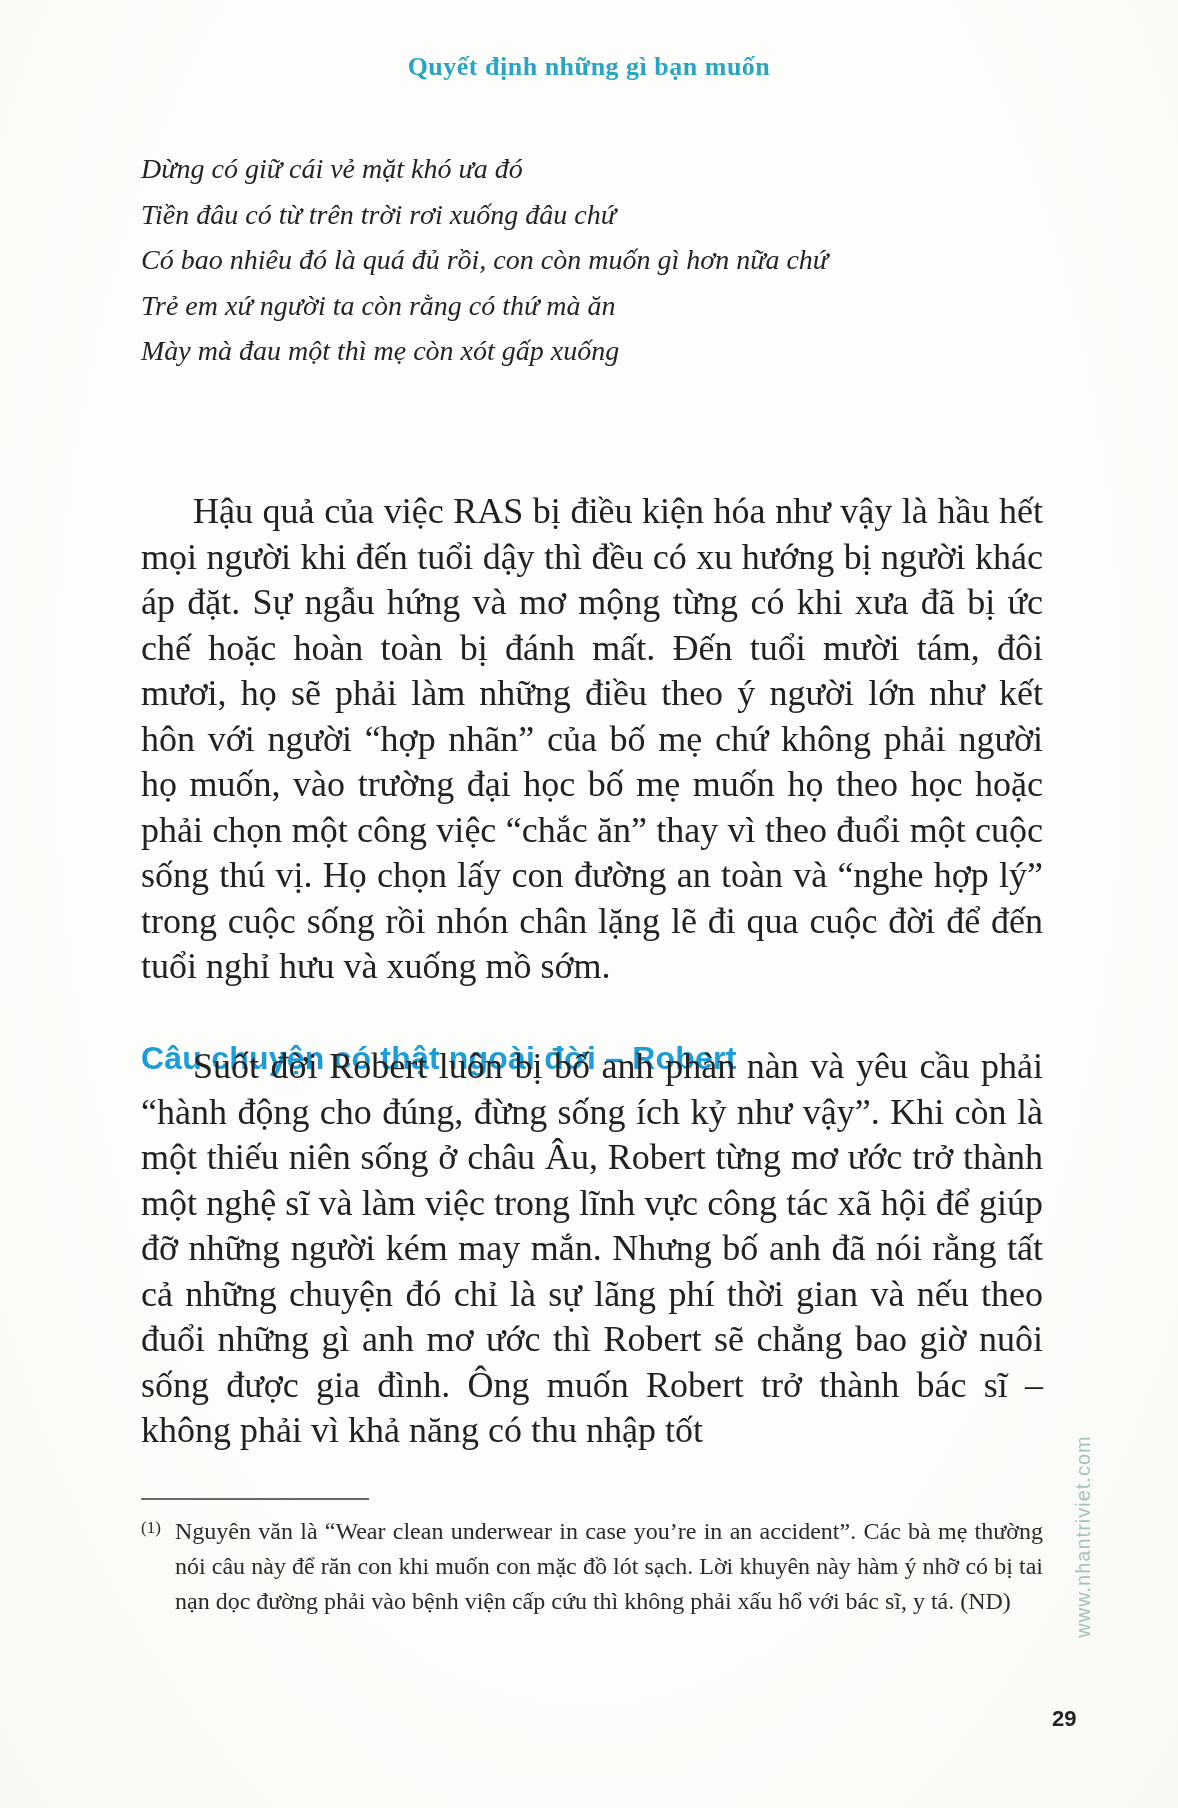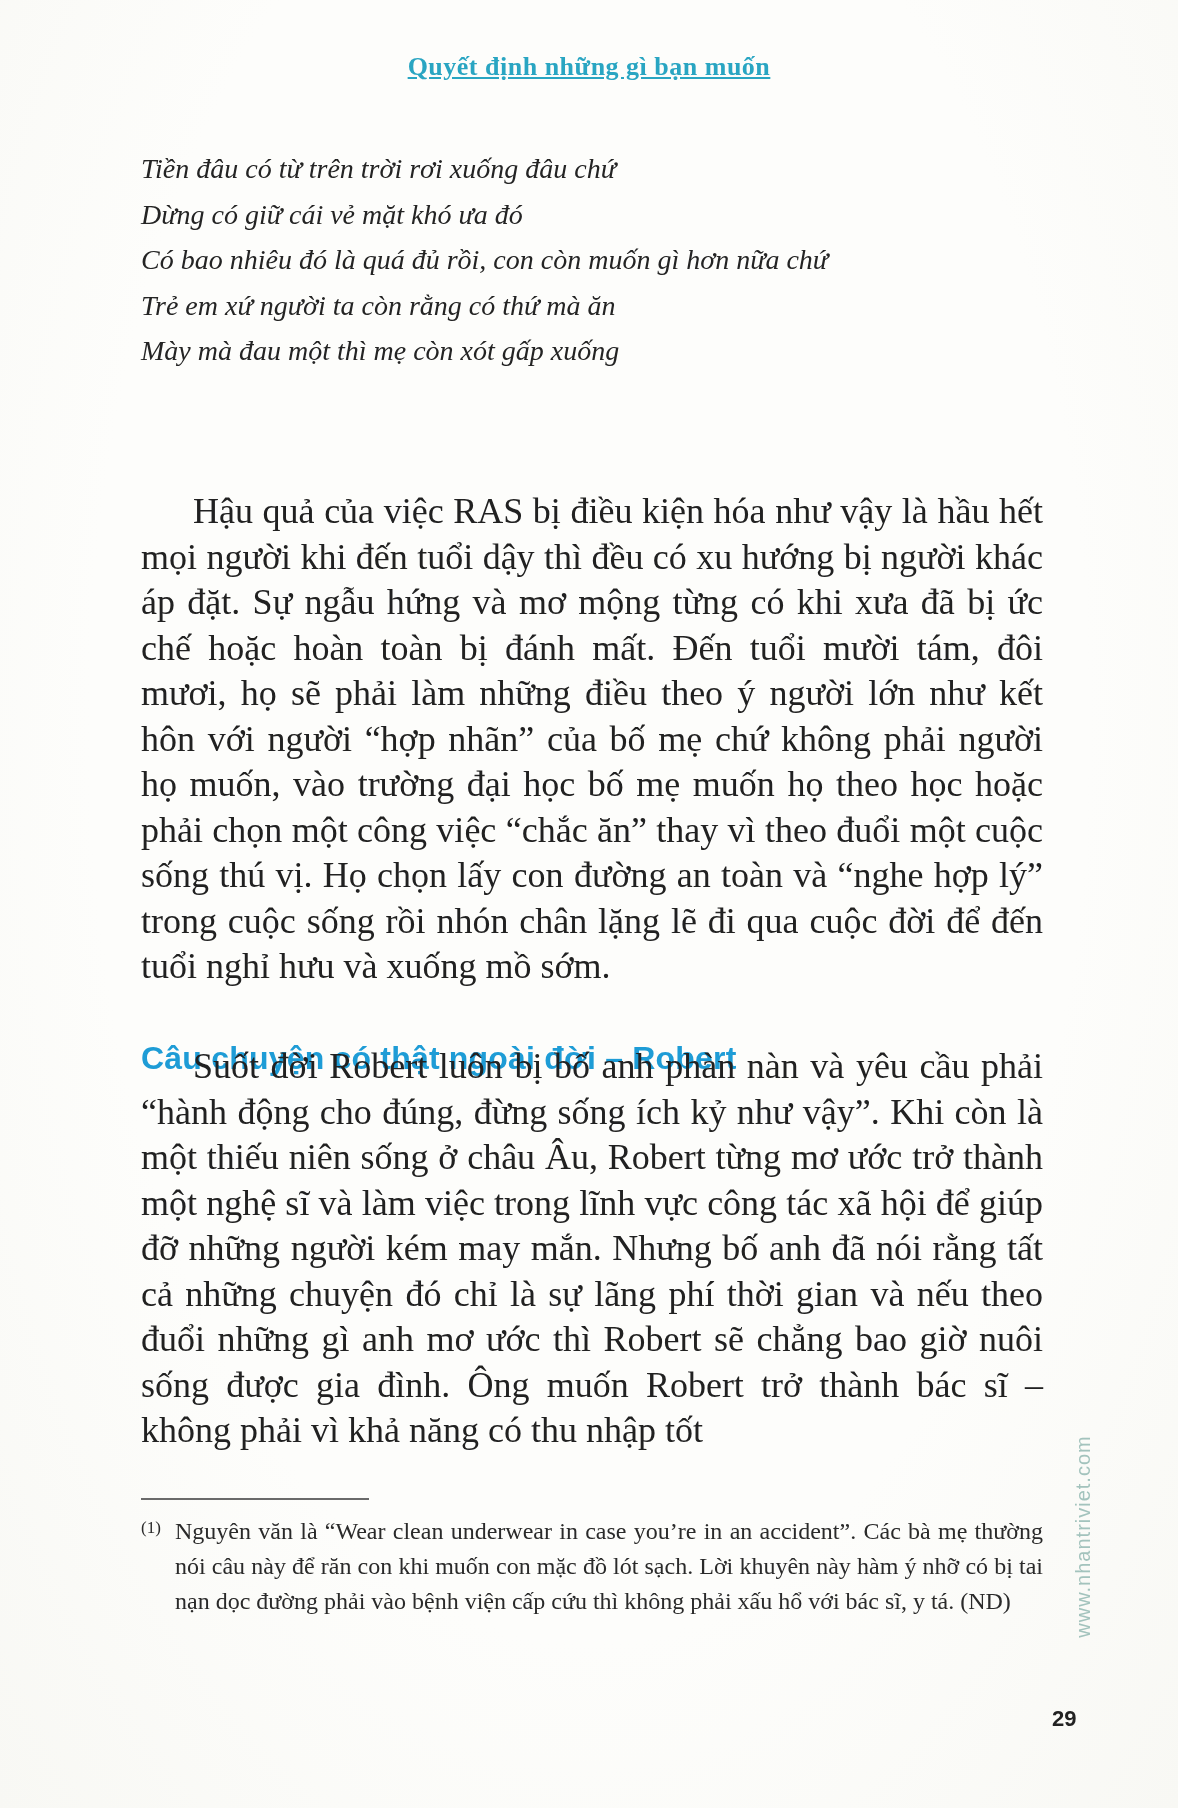--- a/index.html
+++ b/index.html
@@ -18,21 +18,20 @@
 
   .running-header {
     position: absolute;
     top: 52px; left: 0; right: 0;
     text-align: center;
     font-family: "Liberation Serif", serif;
     font-weight: bold;
     font-size: 26px;
     color: #29a5c2;
     letter-spacing: 0.5px;
-    text-decoration: underline;
   }
 
   .poem {
     position: absolute;
     top: 146px; left: 141px; width: 902px;
     font-style: italic;
     font-size: 28px;
     line-height: 45.5px;
     color: #242424;
   }
@@ -111,22 +110,22 @@
   }
 </style>
 </head>
 <body>
 
 <div class="page">
 
   <div class="running-header">Quyết định những gì bạn muốn</div>
 
   <div class="poem">
+    <div class="poem-line">Dừng có giữ cái vẻ mặt khó ưa đó</div>
     <div class="poem-line">Tiền đâu có từ trên trời rơi xuống đâu chứ</div>
-    <div class="poem-line">Dừng có giữ cái vẻ mặt khó ưa đó</div>
     <div class="poem-line">Có bao nhiêu đó là quá đủ rồi, con còn muốn gì hơn nữa chứ</div>
     <div class="poem-line">Trẻ em xứ người ta còn rằng có thứ mà ăn</div>
     <div class="poem-line">Mày mà đau một thì mẹ còn xót gấp xuống</div>
   </div>
 
   <p class="body-para para-ras">Hậu quả của việc RAS bị điều kiện hóa như vậy là hầu hết mọi người khi đến tuổi dậy thì đều có xu hướng bị người khác áp đặt. Sự ngẫu hứng và mơ mộng từng có khi xưa đã bị ức chế hoặc hoàn toàn bị đánh mất. Đến tuổi mười tám, đôi mươi, họ sẽ phải làm những điều theo ý người lớn như kết hôn với người “hợp nhãn” của bố mẹ chứ không phải người họ muốn, vào trường đại học bố mẹ muốn họ theo học hoặc phải chọn một công việc “chắc ăn” thay vì theo đuổi một cuộc sống thú vị. Họ chọn lấy con đường an toàn và “nghe hợp lý” trong cuộc sống rồi nhón chân lặng lẽ đi qua cuộc đời để đến tuổi nghỉ hưu và xuống mồ sớm.</p>
 
   <h2 class="section-heading">Câu chuyện có thật ngoài đời – Robert</h2>
 
   <p class="body-para para-robert">Suốt đời Robert luôn bị bố anh phàn nàn và yêu cầu phải “hành động cho đúng, đừng sống ích kỷ như vậy”. Khi còn là một thiếu niên sống ở châu Âu, Robert từng mơ ước trở thành một nghệ sĩ và làm việc trong lĩnh vực công tác xã hội để giúp đỡ những người kém may mắn. Nhưng bố anh đã nói rằng tất cả những chuyện đó chỉ là sự lãng phí thời gian và nếu theo đuổi những gì anh mơ ước thì Robert sẽ chẳng bao giờ nuôi sống được gia đình. Ông muốn Robert trở thành bác sĩ – không phải vì khả năng có thu nhập tốt</p>

